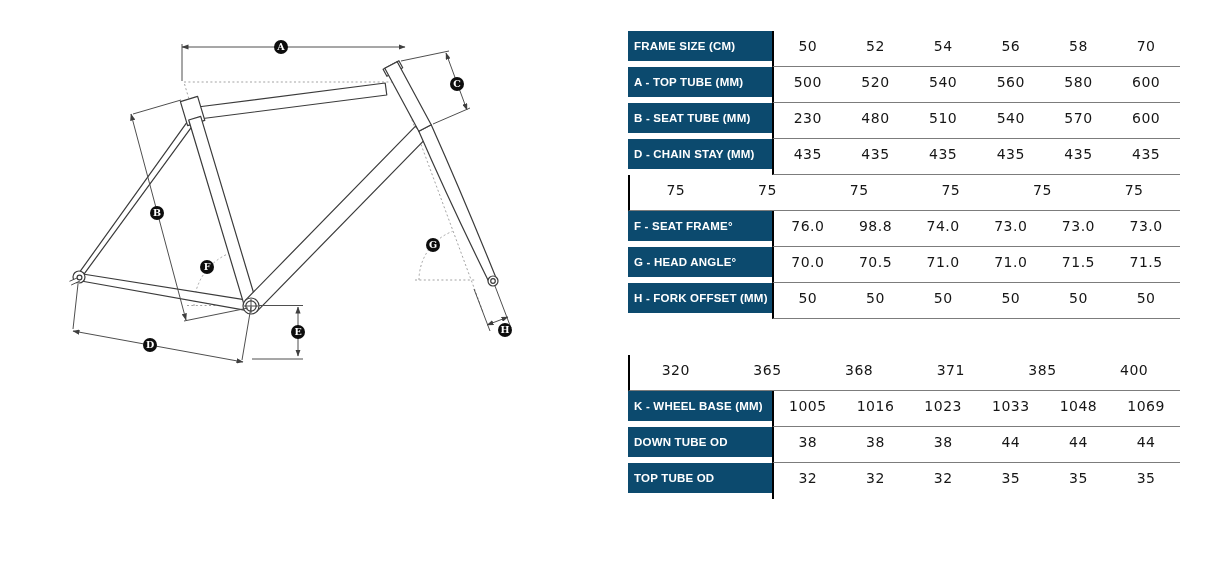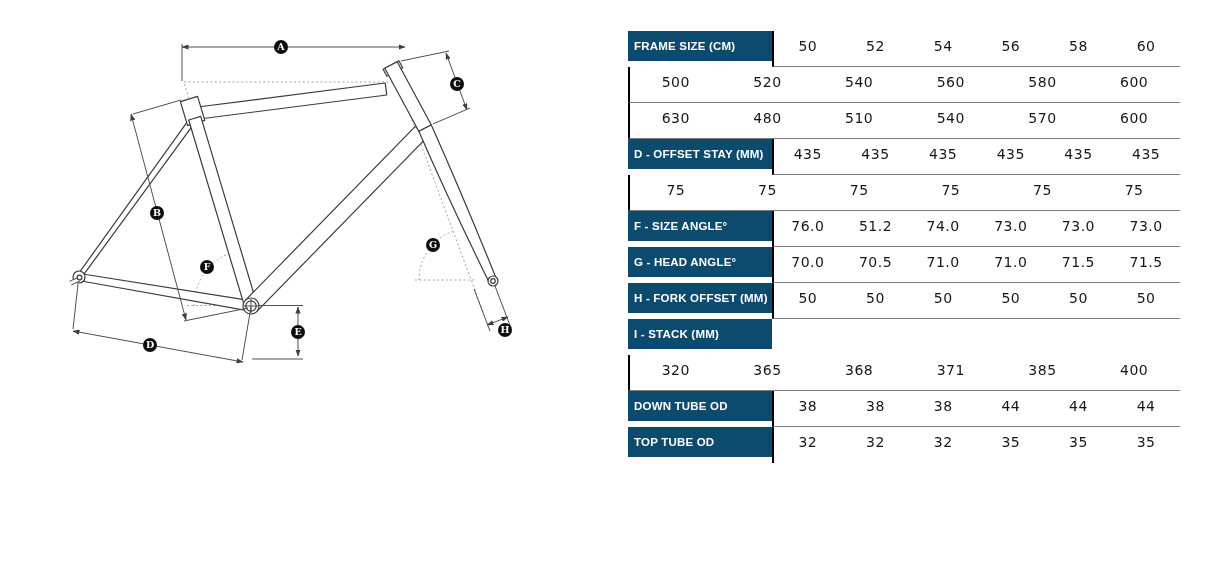--- a/index.html
+++ b/index.html
@@ -144,69 +144,71 @@
 
 <div class="spec-table" id="spec-table">
     <div class="spec-row has-sep">
       <div class="label">FRAME SIZE (CM)</div>
       <div class="values">
         <div class="cell">50</div>
         <div class="cell">52</div>
         <div class="cell">54</div>
         <div class="cell">56</div>
         <div class="cell">58</div>
-        <div class="cell">60</div>
-      </div>
-    </div>
-    <div class="spec-row has-sep">
+        <div class="cell">70</div>
+      </div>
+    </div>
+    <div class="spec-row has-sep">
+      <div class="label">A - TOP TUBE (MM)</div>
       <div class="values">
         <div class="cell">500</div>
         <div class="cell">520</div>
         <div class="cell">540</div>
         <div class="cell">560</div>
         <div class="cell">580</div>
         <div class="cell">600</div>
       </div>
     </div>
     <div class="spec-row has-sep">
-      <div class="values">
-        <div class="cell">630</div>
+      <div class="label">B - SEAT TUBE (MM)</div>
+      <div class="values">
+        <div class="cell">230</div>
         <div class="cell">480</div>
         <div class="cell">510</div>
         <div class="cell">540</div>
         <div class="cell">570</div>
         <div class="cell">600</div>
       </div>
     </div>
     <div class="spec-row has-sep">
-      <div class="label">D - OFFSET STAY (MM)</div>
-      <div class="values">
-        <div class="cell">435</div>
-        <div class="cell">435</div>
-        <div class="cell">435</div>
-        <div class="cell">435</div>
-        <div class="cell">435</div>
-        <div class="cell">435</div>
-      </div>
-    </div>
-    <div class="spec-row has-sep">
-      <div class="values">
-        <div class="cell">75</div>
-        <div class="cell">75</div>
-        <div class="cell">75</div>
-        <div class="cell">75</div>
-        <div class="cell">75</div>
-        <div class="cell">75</div>
-      </div>
-    </div>
-    <div class="spec-row has-sep">
-      <div class="label">F - SIZE ANGLE°</div>
+      <div class="label">D - CHAIN STAY (MM)</div>
+      <div class="values">
+        <div class="cell">435</div>
+        <div class="cell">435</div>
+        <div class="cell">435</div>
+        <div class="cell">435</div>
+        <div class="cell">435</div>
+        <div class="cell">435</div>
+      </div>
+    </div>
+    <div class="spec-row has-sep">
+      <div class="values">
+        <div class="cell">75</div>
+        <div class="cell">75</div>
+        <div class="cell">75</div>
+        <div class="cell">75</div>
+        <div class="cell">75</div>
+        <div class="cell">75</div>
+      </div>
+    </div>
+    <div class="spec-row has-sep">
+      <div class="label">F - SEAT FRAME°</div>
       <div class="values">
         <div class="cell">76.0</div>
-        <div class="cell">51.2</div>
+        <div class="cell">98.8</div>
         <div class="cell">74.0</div>
         <div class="cell">73.0</div>
         <div class="cell">73.0</div>
         <div class="cell">73.0</div>
       </div>
     </div>
     <div class="spec-row has-sep">
       <div class="label">G - HEAD ANGLE°</div>
       <div class="values">
         <div class="cell">70.0</div>
@@ -222,33 +224,43 @@
       <div class="values">
         <div class="cell">50</div>
         <div class="cell">50</div>
         <div class="cell">50</div>
         <div class="cell">50</div>
         <div class="cell">50</div>
         <div class="cell">50</div>
       </div>
     </div>
     <div class="spec-row has-sep">
-      <div class="label">I - STACK (MM)</div>
     </div>
     <div class="spec-row has-sep">
       <div class="values">
         <div class="cell">320</div>
         <div class="cell">365</div>
         <div class="cell">368</div>
         <div class="cell">371</div>
         <div class="cell">385</div>
         <div class="cell">400</div>
       </div>
     </div>
     <div class="spec-row has-sep">
+      <div class="label">K - WHEEL BASE (MM)</div>
+      <div class="values">
+        <div class="cell">1005</div>
+        <div class="cell">1016</div>
+        <div class="cell">1023</div>
+        <div class="cell">1033</div>
+        <div class="cell">1048</div>
+        <div class="cell">1069</div>
+      </div>
+    </div>
+    <div class="spec-row has-sep">
       <div class="label">DOWN TUBE OD</div>
       <div class="values">
         <div class="cell">38</div>
         <div class="cell">38</div>
         <div class="cell">38</div>
         <div class="cell">44</div>
         <div class="cell">44</div>
         <div class="cell">44</div>
       </div>
     </div>

